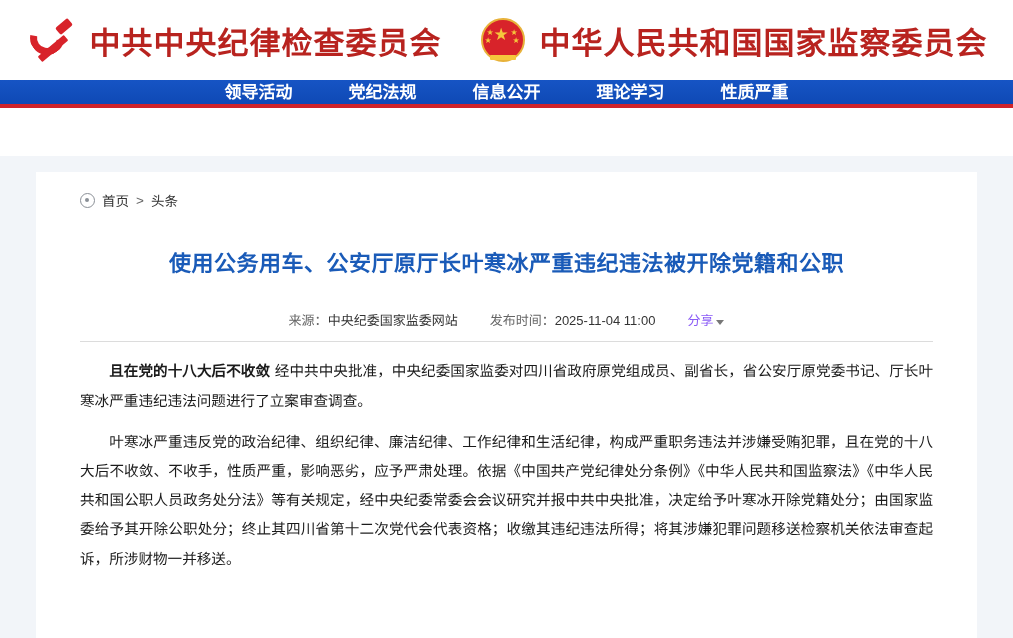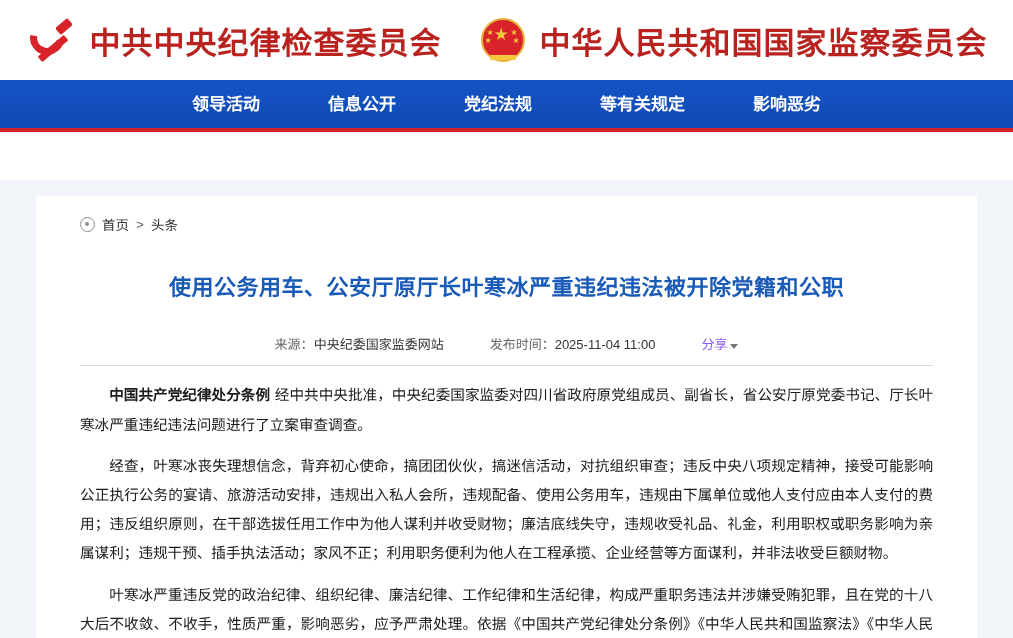--- a/index.html
+++ b/index.html
@@ -112,26 +112,26 @@
   .emblem-nation .base {
     position: absolute;
     left: 12px; bottom: 5px;
     width: 26px; height: 5px;
     background: #f5c73c;
     border-radius: 1px;
   }
 
   
   .navbar {
-    height: 48px;
+    height: 24px;
     background: linear-gradient(#1654c4, #0f49b5);
     display: flex;
     align-items: center;
     justify-content: center;
-    gap: 12px;
+    gap: 0;
   }
   .nav-item {
     color: #ffffff;
     font-family: "DejaVu Serif", "Liberation Serif", serif;
     font-weight: bold;
     font-size: 17px;
     padding: 0 28px;
     line-height: 40px;
     white-space: nowrap;
     cursor: pointer;
@@ -188,21 +188,21 @@
     font-size: 22px;
     letter-spacing: 0.5px;
     line-height: 1.5;
     padding: 10px 0 16px 0;
   }
 
   .meta-row {
     display: flex;
     align-items: center;
     justify-content: center;
-    gap: 46px;
+    gap: 32px;
     font-size: 13px;
     color: #555;
     padding-bottom: 12px;
   }
   .meta-item { white-space: nowrap; }
   .meta-label { color: #666; }
   .meta-value { color: #333; }
   .share {
     color: #8b5cf6;
     cursor: pointer;
@@ -256,24 +256,24 @@
         <span class="smstar s3">★</span>
         <span class="smstar s4">★</span>
         <span class="base"></span>
       </span>
       <span class="brand-text">中华人民共和国国家监察委员会</span>
     </div>
   </div>
 
   <div class="navbar">
     <div class="nav-item">领导活动</div>
+    <div class="nav-item">党纪法规</div>
     <div class="nav-item">信息公开</div>
-    <div class="nav-item">党纪法规</div>
-    <div class="nav-item">等有关规定</div>
-    <div class="nav-item">影响恶劣</div>
+    <div class="nav-item">理论学习</div>
+    <div class="nav-item">性质严重</div>
   </div>
   <div class="nav-accent"></div>
 
   <div class="content-wrap">
     <div class="card">
 
       <div class="breadcrumb">
         <span class="pin-icon"></span>
         <span class="bc-link">首页</span>
         <span class="bc-sep">&gt;</span>
@@ -290,20 +290,19 @@
           <span class="meta-label">发布时间：</span><span class="meta-value">2025-11-04 11:00</span>
         </span>
         <span class="share">
           <span>分享</span><span class="caret"></span>
         </span>
       </div>
 
       <div class="divider"></div>
 
       <div class="body-text">
-        <p><span class="lede">中国共产党纪律处分条例</span> <span>经中共中央批准，中央纪委国家监委对四川省政府原党组成员、副省长，省公安厅原党委书记、厅长叶寒冰严重违纪违法问题进行了立案审查调查。</span></p>
-        <p>经查，叶寒冰丧失理想信念，背弃初心使命，搞团团伙伙，搞迷信活动，对抗组织审查；违反中央八项规定精神，接受可能影响公正执行公务的宴请、旅游活动安排，违规出入私人会所，违规配备、使用公务用车，违规由下属单位或他人支付应由本人支付的费用；违反组织原则，在干部选拔任用工作中为他人谋利并收受财物；廉洁底线失守，违规收受礼品、礼金，利用职权或职务影响为亲属谋利；违规干预、插手执法活动；家风不正；利用职务便利为他人在工程承揽、企业经营等方面谋利，并非法收受巨额财物。</p>
+        <p><span class="lede">且在党的十八大后不收敛</span> <span>经中共中央批准，中央纪委国家监委对四川省政府原党组成员、副省长，省公安厅原党委书记、厅长叶寒冰严重违纪违法问题进行了立案审查调查。</span></p>
         <p>叶寒冰严重违反党的政治纪律、组织纪律、廉洁纪律、工作纪律和生活纪律，构成严重职务违法并涉嫌受贿犯罪，且在党的十八大后不收敛、不收手，性质严重，影响恶劣，应予严肃处理。依据《中国共产党纪律处分条例》《中华人民共和国监察法》《中华人民共和国公职人员政务处分法》等有关规定，经中央纪委常委会会议研究并报中共中央批准，决定给予叶寒冰开除党籍处分；由国家监委给予其开除公职处分；终止其四川省第十二次党代会代表资格；收缴其违纪违法所得；将其涉嫌犯罪问题移送检察机关依法审查起诉，所涉财物一并移送。</p>
       </div>
 
     </div>
   </div>
 </div>
 
 </body></html>

